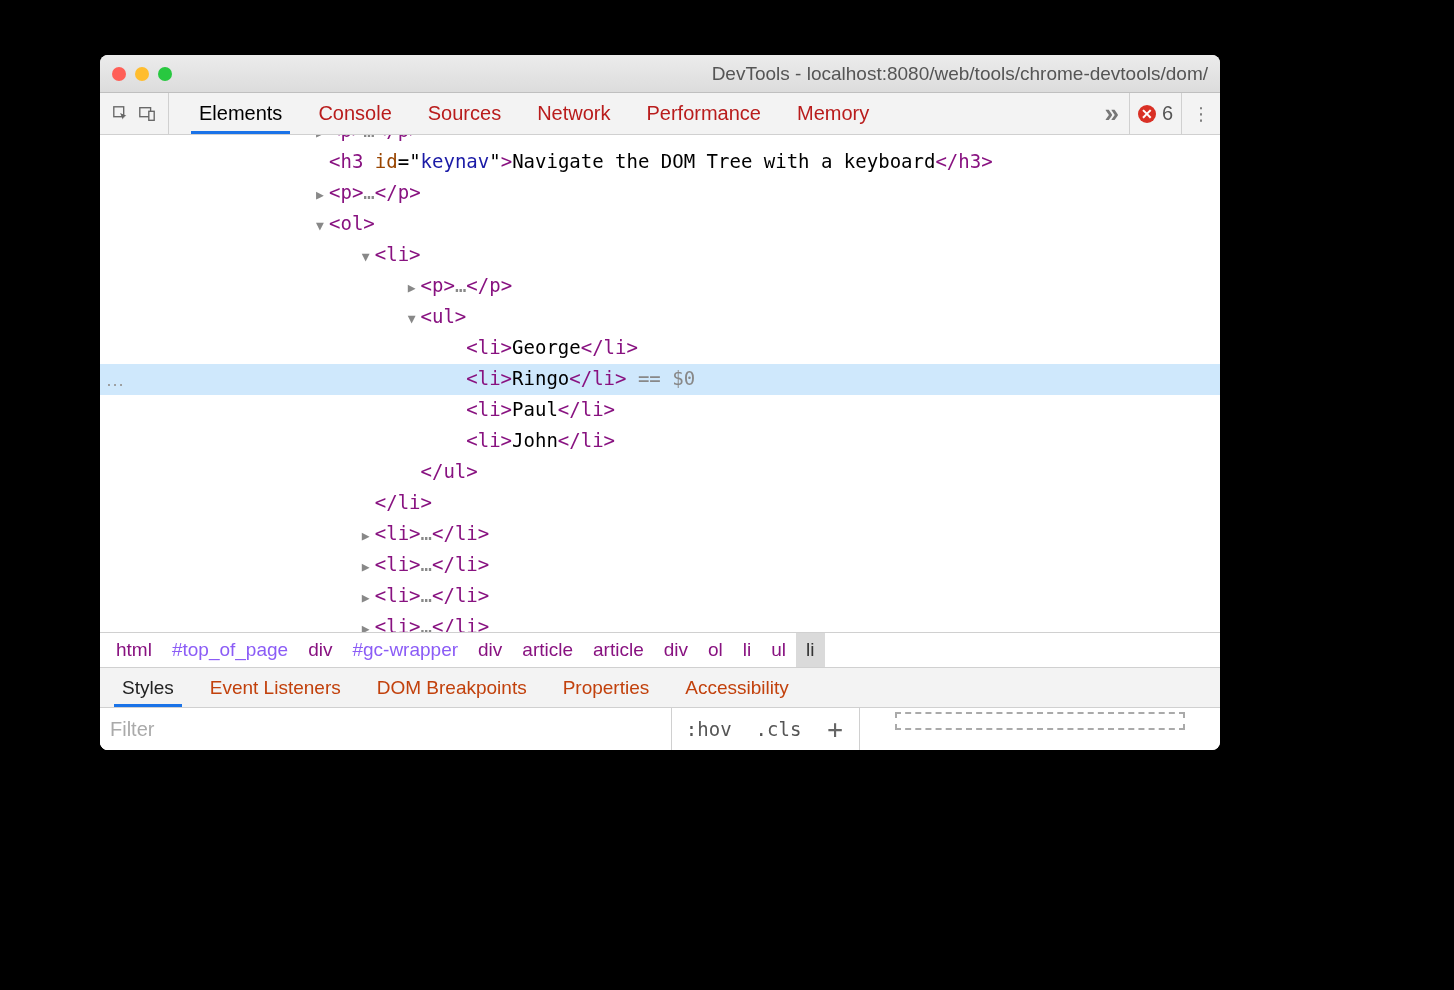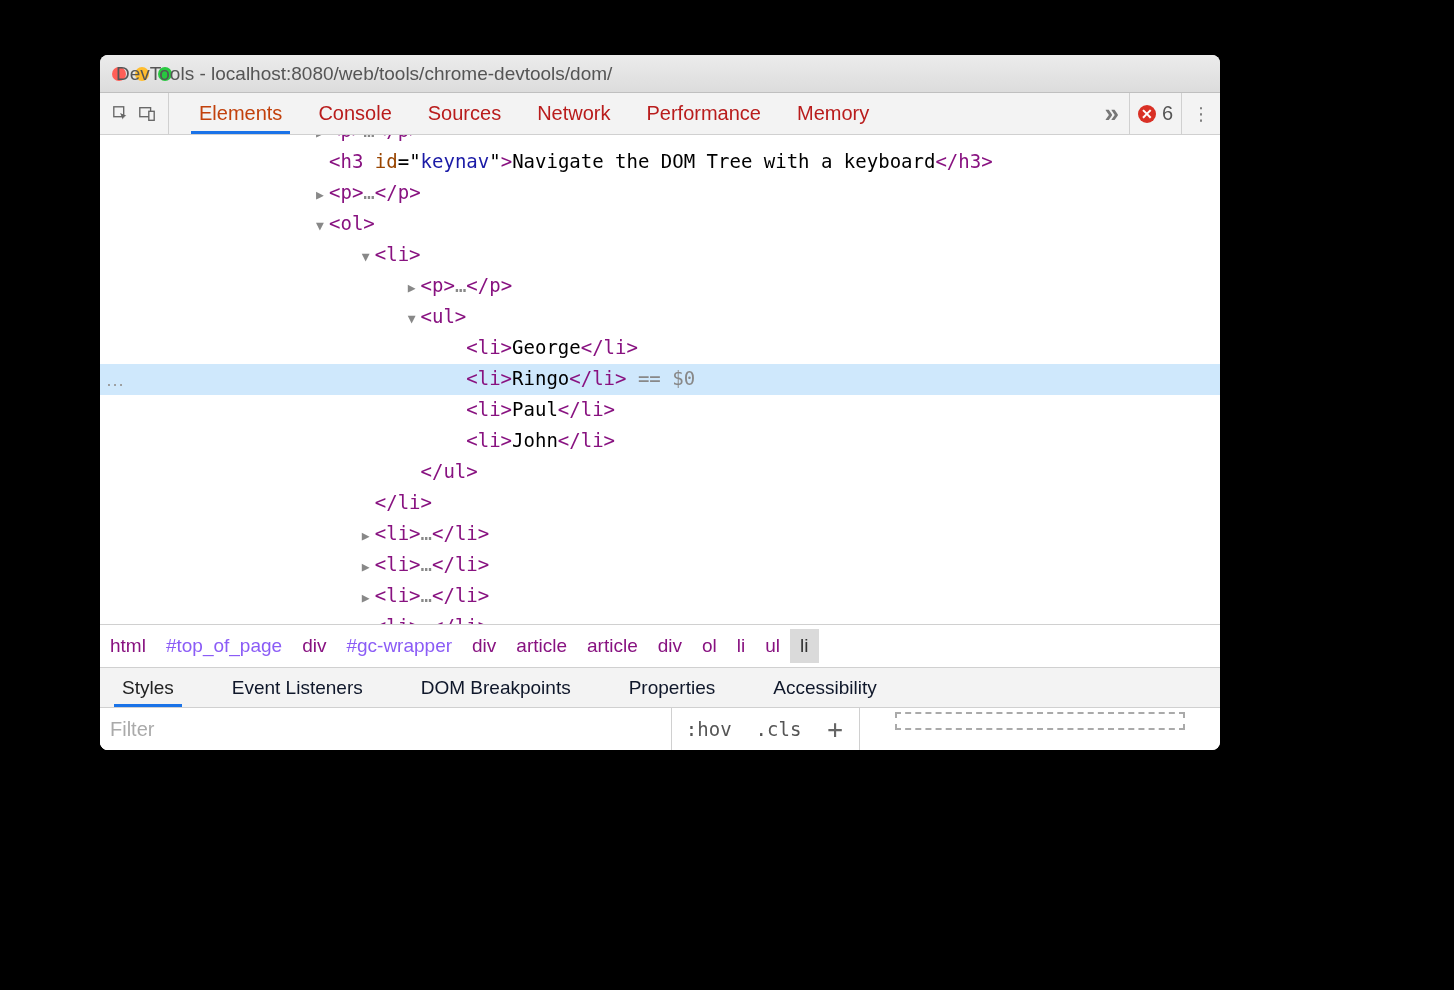--- a/index.html
+++ b/index.html
@@ -40,21 +40,21 @@
   }
   .traffic span {
     width: 14px; height: 14px; border-radius: 50%;
     display: inline-block;
   }
   .tclose { background:#ff5f57; }
   .tmin { background:#ffbd2e; }
   .tmax { background:#28c840; }
   .title {
     flex: 1;
-    text-align: left;
+    text-align: right;
     color: #555;
     font-size: 19px;
     margin-left: -56px;
   }
   .toolbar {
     height: 42px;
     background: #f3f3f3;
     border-bottom: 1px solid #d0d0d0;
     display: flex;
     align-items: center;
@@ -76,21 +76,21 @@
     display: flex; align-items: center;
     padding-left: 12px;
     gap: 0;
     height: 100%;
   }
   .tab {
     color: #b91c1c; padding: 0 18px; height:100%;
     display:flex; align-items:center;
     cursor:pointer;
   }
-  .tab.active { color: #c2410c; position:relative; }
+  .tab.active { color: #000000; position:relative; }
   .tab.active::after {
     content:""; position:absolute; left:10px; right:10px;
     bottom:0; height:3px; background:#1a73e8;
   }
   .toolbar-spacer { flex:1; }
   .overflow {
     padding: 0 10px; color:#777; font-size:26px; font-weight:bold;
     cursor:pointer;
   }
   .errors {
@@ -135,48 +135,47 @@
   .arrow {
     display:inline-block; width:14px; text-align:center;
     color:#888; font-size:13px; margin-right:2px; cursor:pointer;
   }
   .tag { color:#881280; }
   .attname { color:#994500; }
   .attval { color:#1a1aa6; }
   .txt { color:#000; }
   .meta { color:#888; }
   .breadcrumbs {
-    height:44px;
+    height:36px;
     background:#fff;
     border-top:1px solid #d0d0d0;
     border-bottom:1px solid #d0d0d0;
     display:flex; align-items:center;
     font-size:19px;
     color:#881280;
-    padding: 0 0;
+    padding: 0 6px;
     flex-shrink:0;
   }
   .crumb {
     padding: 6px 10px;
     cursor:pointer;
   }
   .crumb.id { color:#8b5cf6; }
   .crumb.selected { background:#dadada; color:#333;}
   .subtabs {
     height:40px;
     background:#f3f3f3;
     display:flex; align-items:center;
     font-size:19px;
     padding-left:4px;
     flex-shrink:0;
     border-bottom:1px solid #d0d0d0;
-    gap:22px;
   }
   .stab {
-    color:#0f172a; padding:0 18px; height:100%;
+    color:#c2410c; padding:0 18px; height:100%;
     display:flex; align-items:center; cursor:pointer;
   }
   .stab.active { color:#222; position:relative; }
   .stab.active::after {
     content:""; position:absolute; left:10px; right:10px;
     bottom:0; height:3px; background:#1a73e8;
   }
   .styles-bar {
     height:42px;
     display:flex; align-items:stretch;

